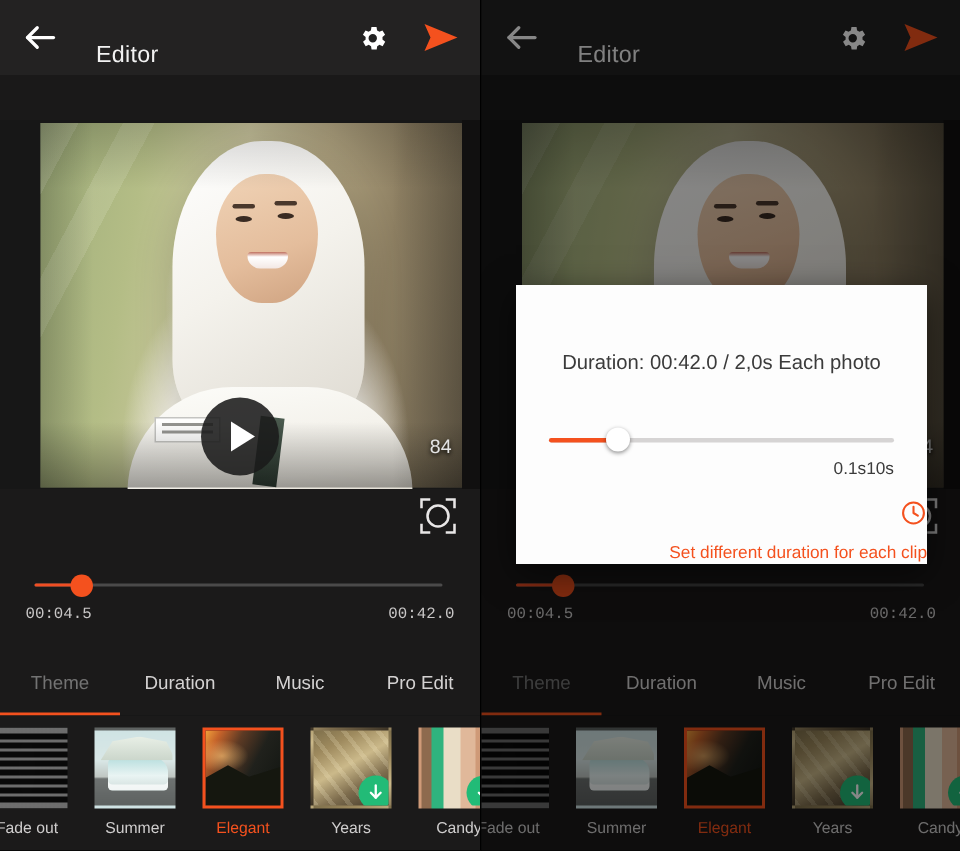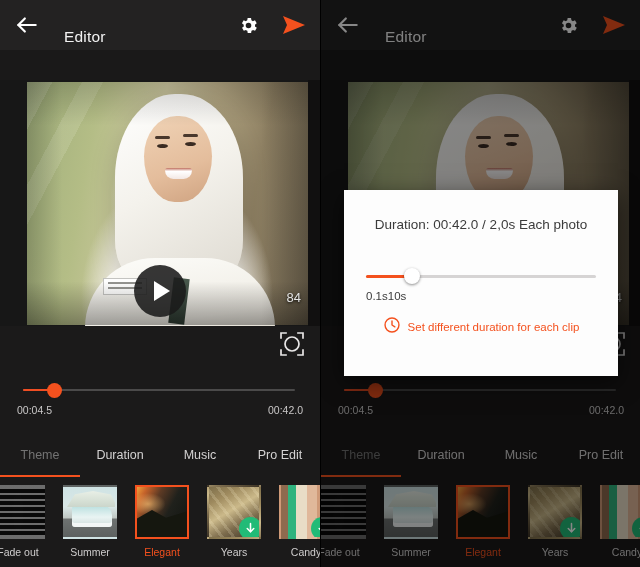--- a/index.html
+++ b/index.html
@@ -157,21 +157,21 @@
   }
   .track-thumb {
     position: absolute; left: 47px; top: 1px;
     width: 15px; height: 15px; border-radius: 50%;
     background: #f4511e;
   }
   .time-labels {
     position: absolute; top: 78px; left: 0; width: 100%;
     display: flex; justify-content: space-between;
     padding: 0 17px;
-    color: #c9c7c7; font-size: 10.5px;
+    color: #c9c7c7; font-size: 10.5px; font-family: Liberation Mono, monospace;
   }
 
   
   .tabs {
     position: absolute; top: 432px; left: 0;
     width: 320px; height: 45px;
     background: #1b1a1a;
     display: flex; align-items: center;
   }
   .tab {
@@ -274,46 +274,46 @@
     background: rgba(0,0,0,0.47);
   }
   .dialog {
     position: absolute; left: 23px; top: 190px;
     width: 274px; height: 186px;
     background: #fdfdfd;
     box-shadow: 0 6px 22px rgba(0,0,0,.55);
     display: flex; flex-direction: column;
   }
   .dialog-title {
-    margin: 27px 0 0 0; text-align: center;
+    margin: 44px 0 0 0; text-align: center;
     color: #3b3b3b; font-size: 13.5px;
   }
   .dlg-slider { position: relative; margin: 36px 22px 0 22px; height: 16px; }
   .dlg-track {
     position: absolute; left: 0; right: 0; top: 7px;
     height: 2.5px; background: #d6d4d4; border-radius: 2px;
   }
   .dlg-fill {
     position: absolute; left: 0; top: 7px;
     width: 46px; height: 2.5px; background: #f4511e; border-radius: 2px;
   }
   .dlg-thumb {
     position: absolute; left: 38px; top: 0px;
     width: 16px; height: 16px; border-radius: 50%;
     background: #ffffff;
     box-shadow: 0 1px 3px rgba(0,0,0,.45);
   }
   .dlg-range {
-    display: flex; justify-content: flex-start;
+    display: flex; justify-content: flex-end;
     margin: 6px 22px 0 22px;
     color: #3b3b3b; font-size: 11.5px;
   }
   .dlg-link-row {
-    display: flex; align-items: center; justify-content: center;
-    margin-top: 14px; gap: 7px;
+    display: flex; align-items: flex-end; justify-content: center;
+    margin-top: 14px; gap: 7px; flex-direction: column;
   }
   .dlg-link-text { color: #f4511e; font-size: 11.5px; }
   .dlg-actions {
     margin-top: auto;
     display: flex; justify-content: flex-end; align-items: center;
     gap: 20px;
     padding: 0 22px 16px 0;
   }
   .dlg-btn { color: #f4511e; font-size: 12px; letter-spacing: .6px; }
 </style>

